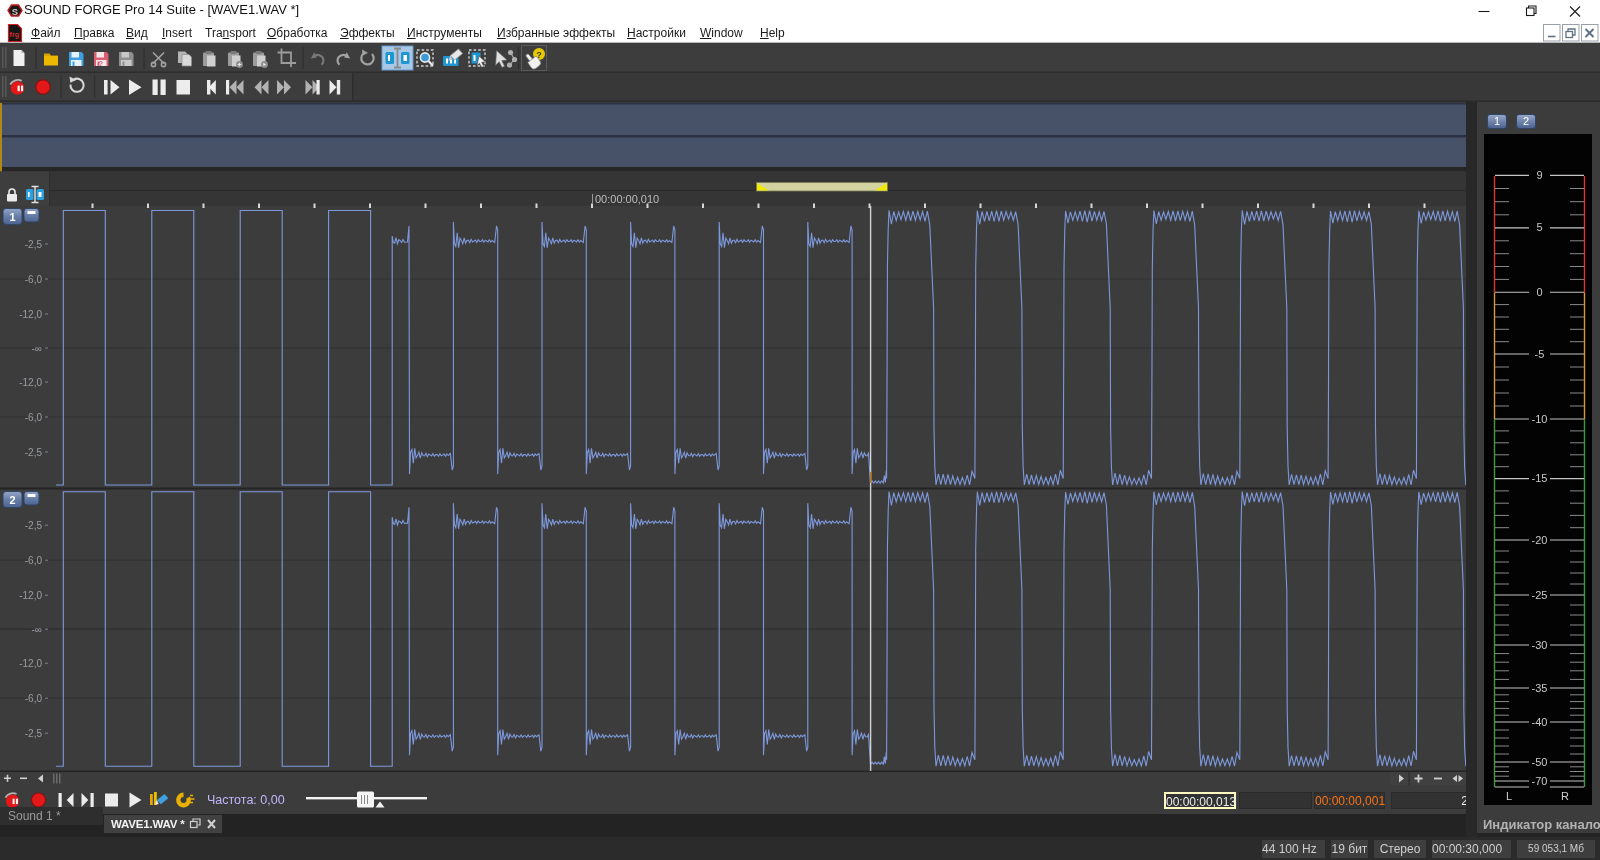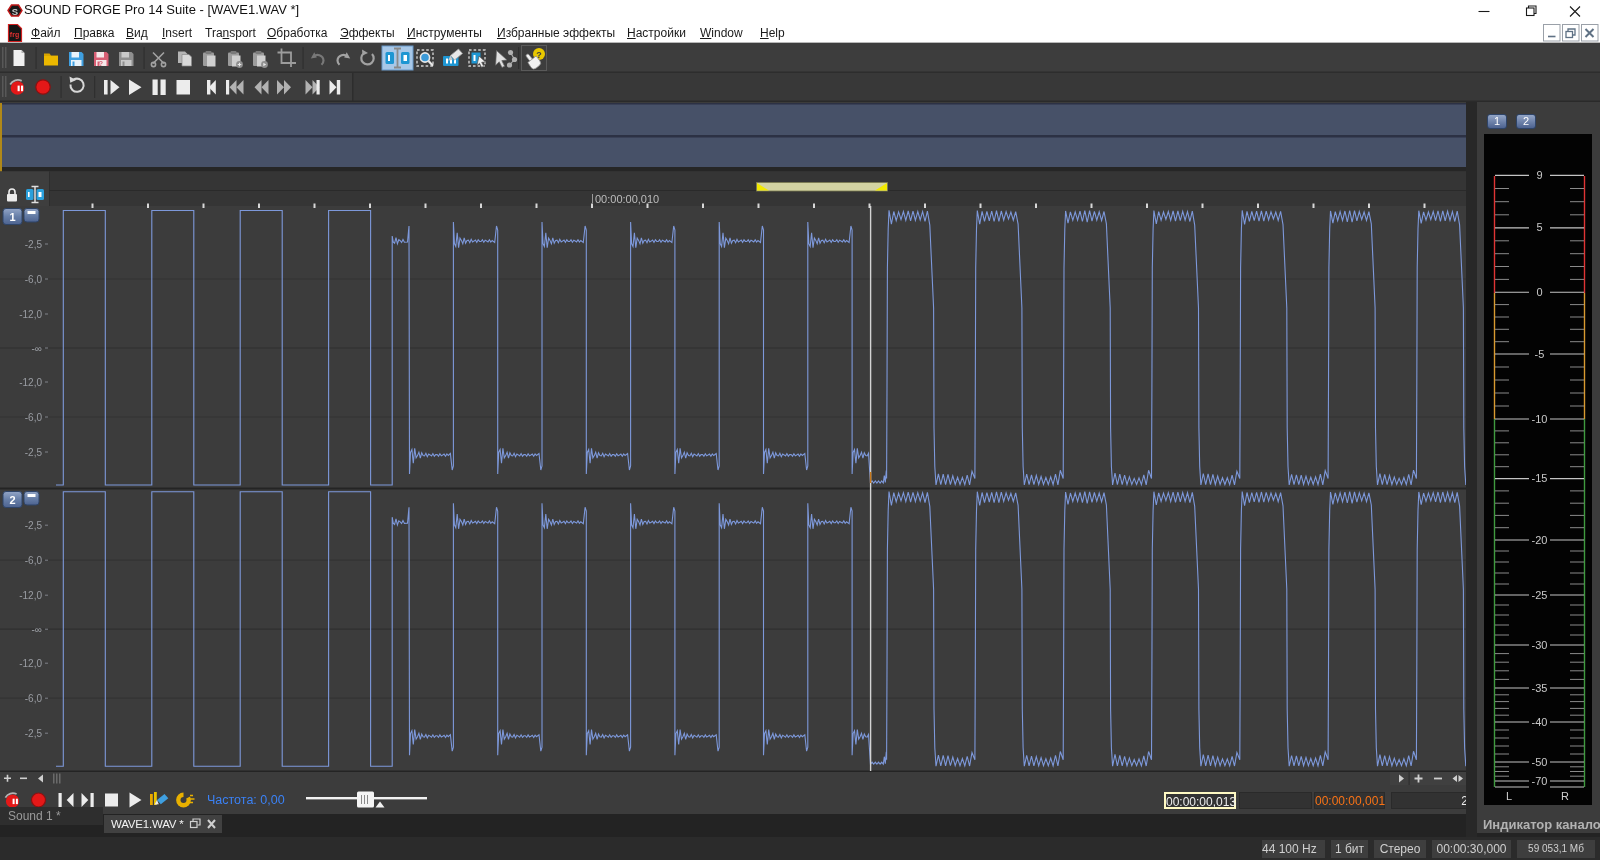--- a/index.html
+++ b/index.html
@@ -339,21 +339,21 @@
 <path d="M157 800 l7.5 -6 l3.8 4.2 l-7.5 6 z" fill="#3f9fe0"></path>
 <path d="M157 800 l1.8 4.3 l-4.2 0.2 z" fill="#e8e8e8"></path>
 </g>
 <g>
 <circle cx="183.5" cy="800" r="7.4" fill="#e8b000"></circle>
 <circle cx="183.5" cy="800" r="3" fill="#3c3c3c"></circle>
 <path d="M183.5 800 l7.5 -4 a8 8 0 0 0 -7.5 -4 z" fill="#3c3c3c"></path>
 <path d="M190 795.5 h3 M190 799 h4.5 M190 802.5 h3" stroke="#e8b000" stroke-width="1.4"></path>
 </g>
 </svg>
-<div class="abs" style="left:207px;top:792.5px;font-size:12.5px;color:#3b82f6">Частота: 0,00</div>
+<div class="abs" style="left:207px;top:792.5px;font-size:12.5px;color:#c4b5fd">Частота: 0,00</div>
 <svg class="abs" style="left:300px;top:785px" width="140" height="29">
 <rect x="6" y="12" width="121" height="2.4" fill="#f2f2f2"></rect>
 <rect x="57" y="6.5" width="17" height="16" rx="1.5" fill="#f4f4f4"></rect>
 <path d="M61.5 10 v9 M64.5 10 v9 M67.5 10 v9" stroke="#8a8a8a" stroke-width="1"></path>
 <path d="M75.5 22.5 l4.5 -6 l4.5 6 z" fill="#f2f2f2"></path>
 </svg>
 <div class="abs" style="left:1164px;top:791.5px;width:72px;height:17px;background:#323232;border:2px solid #fef9c3;color:#ececec;font-size:12px;text-align:center;line-height:16px">00:00:00,013</div>
 <div class="abs" style="left:1239px;top:791.5px;width:73px;height:17px;background:#323232;border:1px solid #2a2a2a"></div>
 <div class="abs" style="left:1314px;top:791.5px;width:71px;height:17px;background:#323232;border:1px solid #2a2a2a;color:#f97316;font-size:12px;text-align:center;line-height:16px">00:00:00,001</div>
 <div class="abs" style="left:1391px;top:791.5px;width:96px;height:17px;background:#323232;border:1px solid #2a2a2a;color:#ececec;font-size:12px;text-align:right;line-height:16px;padding-right:8px">2:1</div>
@@ -514,30 +514,30 @@
 <line x1="18" y1="787" x2="52" y2="787" stroke="#c4c4c4" stroke-width="1.1"></line>
 <line x1="73" y1="787" x2="107" y2="787" stroke="#c4c4c4" stroke-width="1.1"></line>
 <text x="32" y="800" font-size="11" fill="#d0d0d0" text-anchor="middle">L</text>
 <text x="88" y="800" font-size="11" fill="#d0d0d0" text-anchor="middle">R</text>
 </svg>
 <div class="abs" style="left:1483px;top:817px;font-size:13px;font-weight:bold;color:#b2b2b2;white-space:nowrap;overflow:hidden;width:117px">Индикатор каналов</div>
 
 <div class="abs" style="left:0;top:814px;width:1466px;height:23px;background:#232323"></div>
 <div class="abs" style="left:1477px;top:833px;width:123px;height:4px;background:#232323"></div>
 <div class="abs" style="left:0;top:807px;width:103px;height:18px;background:#2e2e2e;color:#9a9a9a;font-size:12px;line-height:18px;padding-left:8px">Sound 1 *</div>
-<div class="abs" style="left:104px;top:815px;width:118px;height:18px;background:#414141;color:#f2f2f2;font-size:11.5px;font-weight:normal;letter-spacing:-0.2px;line-height:18px;padding-left:7px">WAVE1.WAV *</div>
+<div class="abs" style="left:104px;top:815px;width:118px;height:18px;background:#414141;color:#f2f2f2;font-size:11.5px;font-weight:bold;letter-spacing:-0.2px;line-height:18px;padding-left:7px">WAVE1.WAV *</div>
 <svg class="abs" style="left:293px;top:815px" width="30" height="18">
 </svg>
 <svg class="abs" style="left:188px;top:815px" width="34" height="18">
 <g stroke="#d0d0d0" fill="none" stroke-width="1.2">
 <path d="M5 6.5 v-2.5 h7 v6 h-2.5"></path>
 <rect x="2.5" y="6.5" width="6.5" height="6"></rect>
 <path d="M20 5 l7 8 M27 5 l-7 8" stroke-width="2"></path>
 </g>
 </svg>
 
 <div class="abs" style="left:0;top:837px;width:1600px;height:23px;background:#2b2b2b"></div>
 <div class="abs" style="left:1262px;top:840px;width:63px;height:18px;background:#3e3e3e;color:#cfcfcf;font-size:12px;text-align:left;line-height:18px">44 100 Hz</div>
-<div class="abs" style="left:1331px;top:840px;width:37px;height:18px;background:#3e3e3e;color:#cfcfcf;font-size:12px;text-align:center;line-height:18px">1 бит</div>
+<div class="abs" style="left:1331px;top:840px;width:37px;height:18px;background:#3e3e3e;color:#cfcfcf;font-size:12px;text-align:center;line-height:18px">19 бит</div>
 <div class="abs" style="left:1374px;top:840px;width:52px;height:18px;background:#3e3e3e;color:#cfcfcf;font-size:12px;text-align:center;line-height:18px">Стерео</div>
-<div class="abs" style="left:1432px;top:840px;width:79px;height:18px;background:#3e3e3e;color:#cfcfcf;font-size:12px;text-align:center;line-height:18px">00:00:30,000</div>
+<div class="abs" style="left:1432px;top:840px;width:79px;height:18px;background:#3e3e3e;color:#cfcfcf;font-size:12px;text-align:left;line-height:18px">00:00:30,000</div>
 <div class="abs" style="left:1517px;top:840px;width:78px;height:18px;background:#3e3e3e;color:#cfcfcf;font-size:10px;text-align:center;line-height:18px">59 053,1 Мб</div>
 
 </div>
 </body></html>

